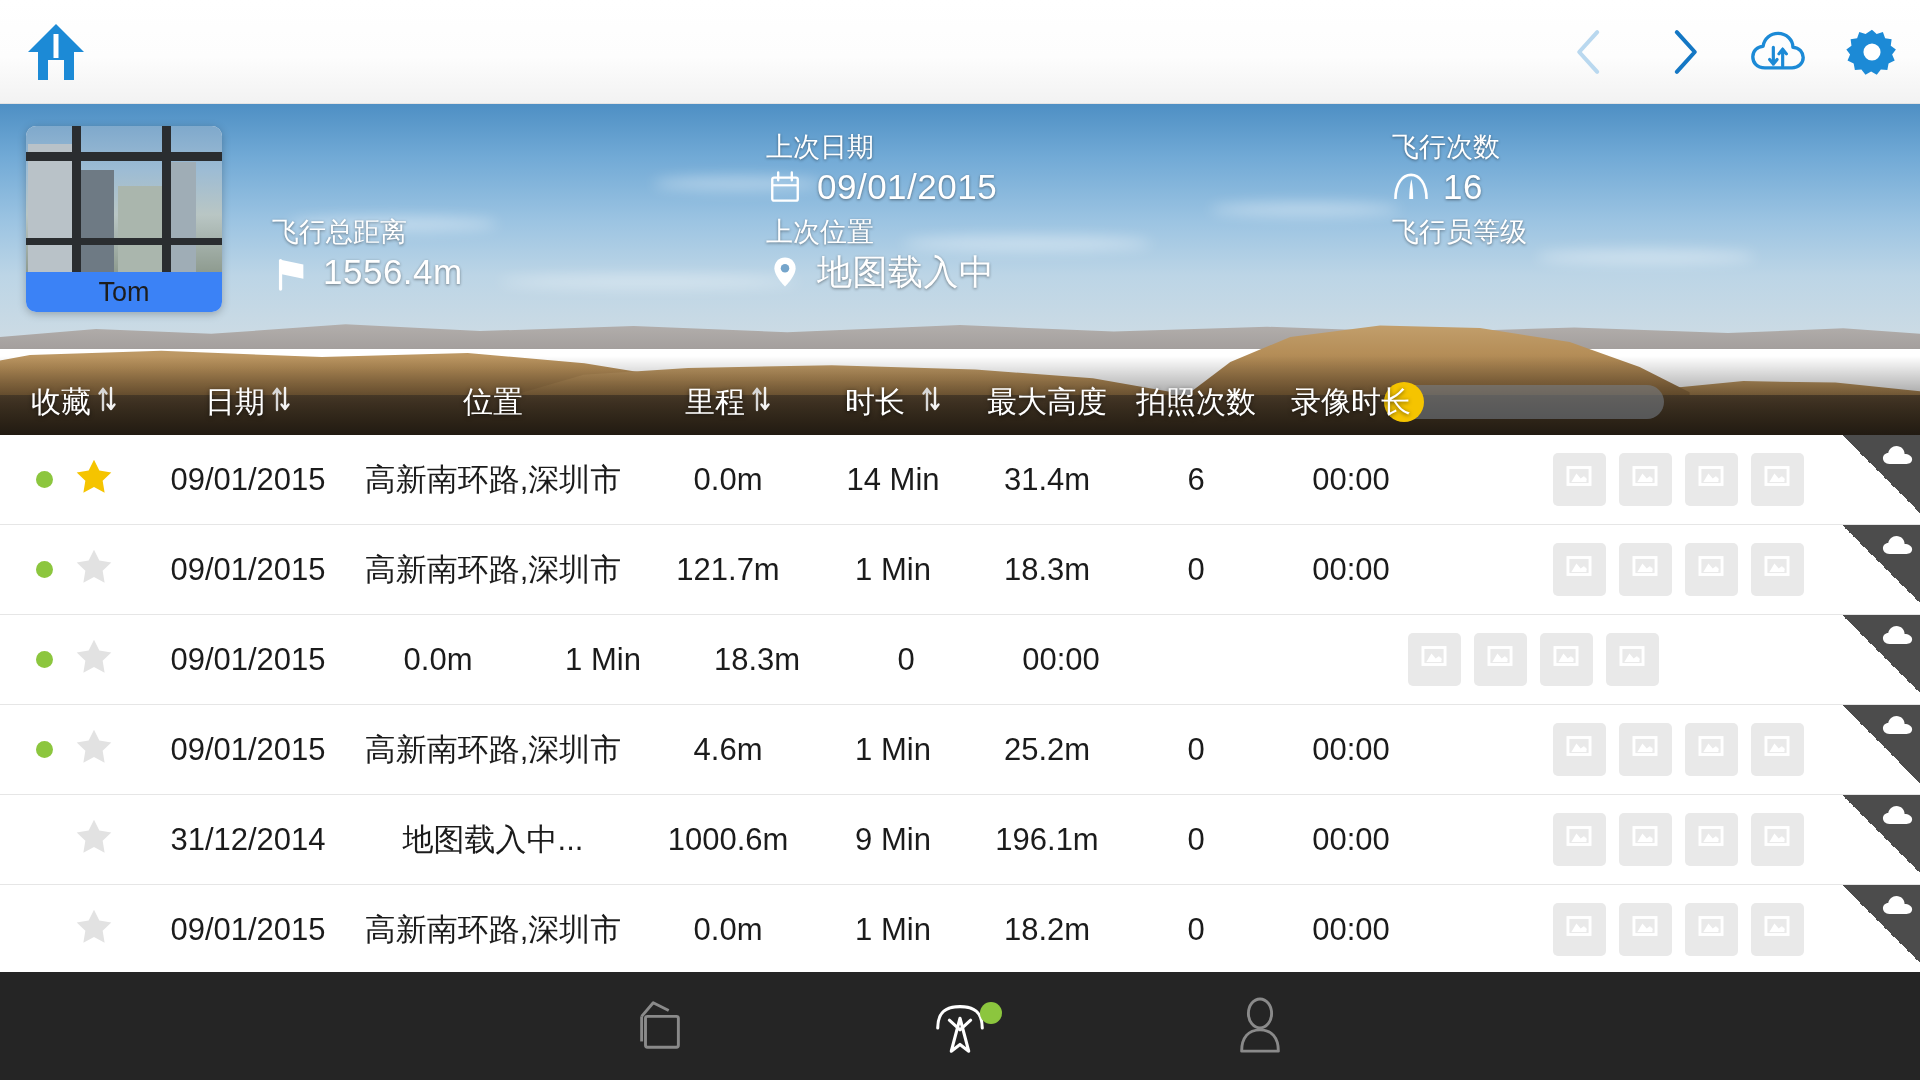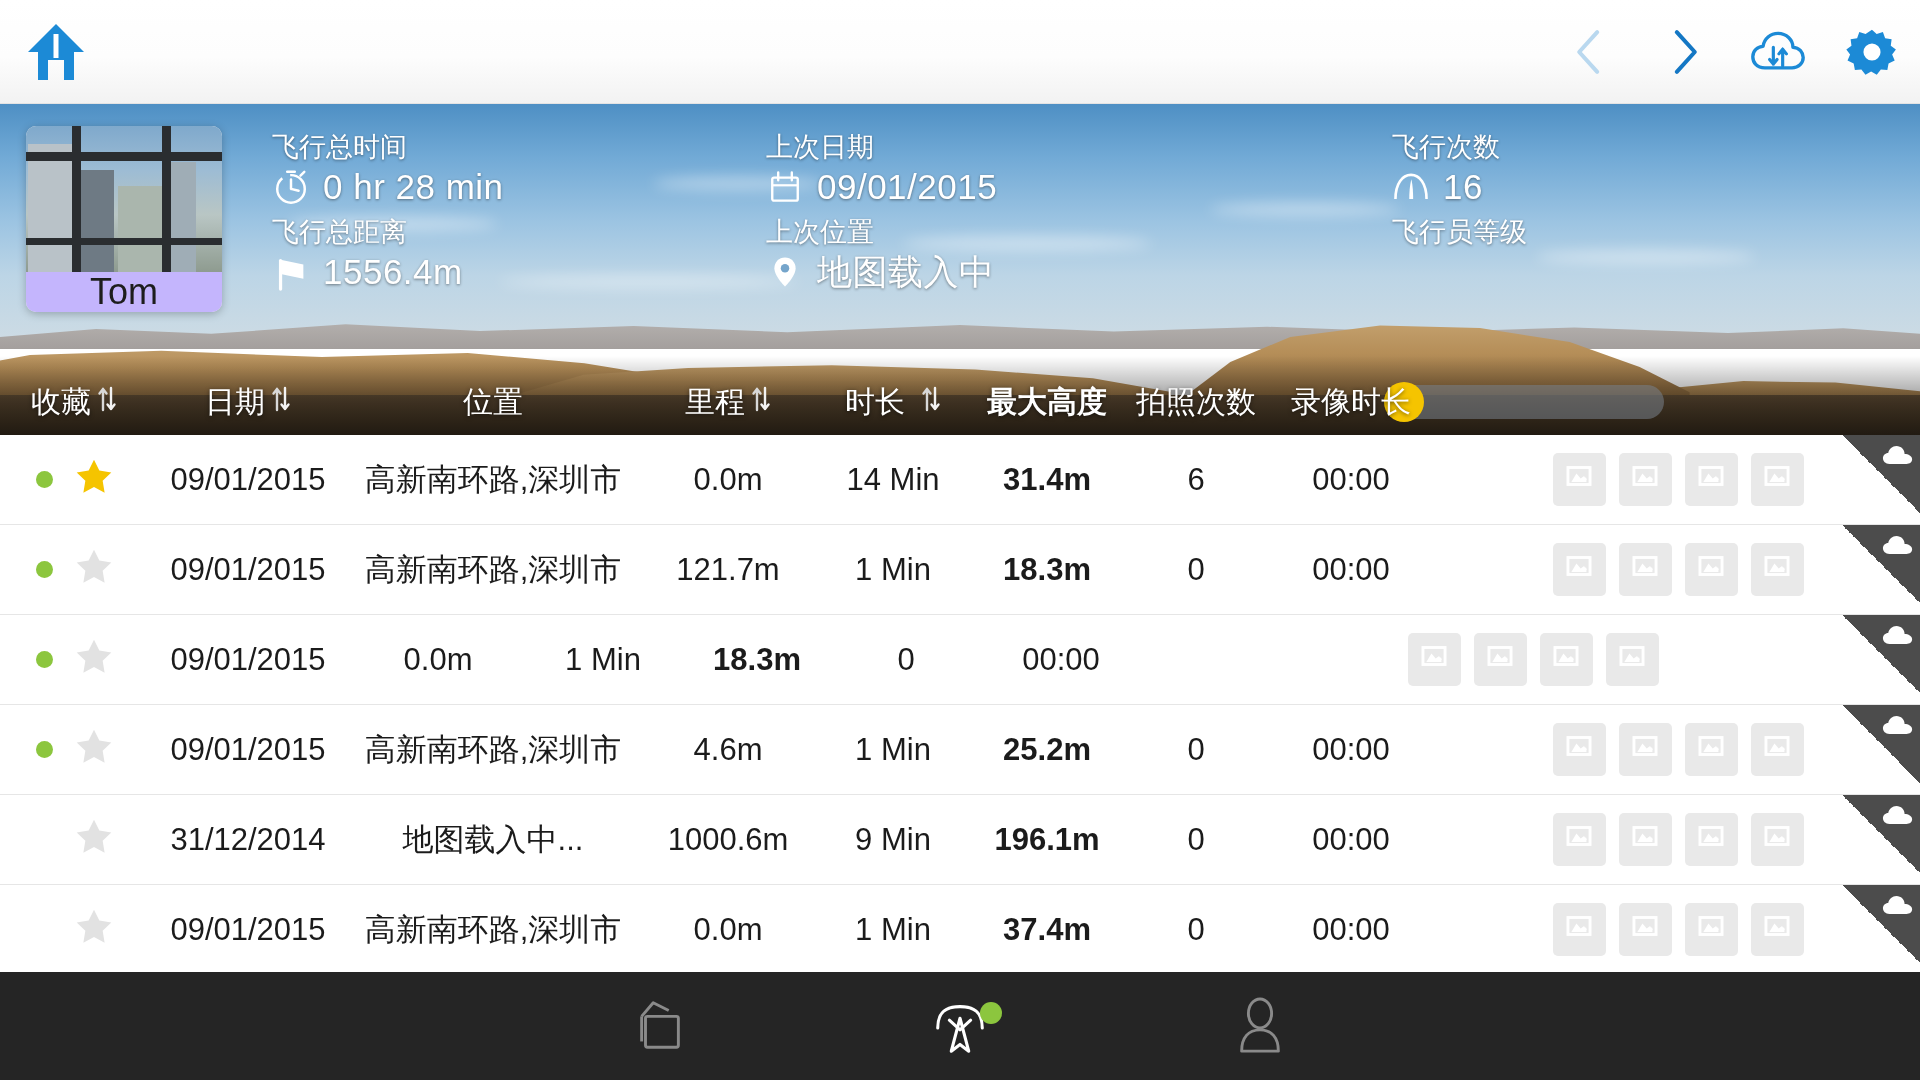--- a/index.html
+++ b/index.html
@@ -67,21 +67,21 @@
     box-shadow:0 2px 8px rgba(0,0,0,.25);
   }
   .avatar-photo{
     position:absolute; left:0; top:0; width:100%; height:148px; overflow:hidden;
     background:linear-gradient(to bottom,#7fa9cc 0%,#9dbcd4 30%,#b9c6c4 60%,#8d9a8e 100%);
   }
   .av-building{ position:absolute; background:#9aa4ab; }
   .av-frame{ position:absolute; background:#2a2d30; }
   .avatar-name{
     position:absolute; left:0; bottom:0; width:100%; height:40px;
-    background:#c4b5fd; color:#1d1d1d; font-size:36px;
+    background:#3b82f6; color:#1d1d1d; font-size:27px;
     display:flex; align-items:center; justify-content:center;
   }
 
   
   .stat{ position:absolute; color:#fff; }
   .stat-label{ font-size:27px; line-height:30px; text-shadow:0 1px 3px rgba(0,0,0,.45); font-weight:400; }
   .stat-value-row{ display:flex; align-items:center; gap:13px; margin-top:6px; }
   .stat-value{ font-size:35px; line-height:38px; text-shadow:0 1px 3px rgba(0,0,0,.45); letter-spacing:.5px; }
   .stat-ico{ width:38px; height:38px; flex:0 0 38px; display:flex; align-items:center; justify-content:center; }
 
@@ -126,21 +126,21 @@
     pointer-events:none;
   }
   .corner svg{ position:absolute; right:6px; top:10px; }
 
   
   .c1{ width:148px; }  
   .c2{ width:200px; }  
   .c3{ width:290px; }  
   .c4{ width:180px; }  
   .c5{ width:150px;gap:16px; }  
-  .c6{ width:158px;font-weight:bold; }  
+  .c6{ width:158px; }  
   .c7{ width:140px; }  
   .c8{ width:170px; }  
   .c9{ flex:1; }       
 
   
   .bottombar{
     position:absolute; left:0; bottom:0; width:1920px; height:108px;
     background:#252525; display:flex; align-items:center; justify-content:center;
   }
   .nav-item{
@@ -218,33 +218,20 @@
       <div class="av-building" style="left:92px; top:60px; width:44px; height:88px;  background:#aab6ad;"></div>
       <div class="av-building" style="left:140px;top:36px; width:30px; height:112px; background:#9fadb6;"></div>
       <div class="av-frame" style="left:46px; top:0;  width:9px;  height:148px;"></div>
       <div class="av-frame" style="left:136px;top:0;  width:9px;  height:148px;"></div>
       <div class="av-frame" style="left:0;   top:26px;width:196px;height:9px;"></div>
       <div class="av-frame" style="left:0;   top:112px;width:196px;height:7px;"></div>
     </div>
     <div class="avatar-name">Tom</div>
   </div>
 
-  <div class="stat" style="left:272px; top:28px;">
-    <div class="stat-label">飞行总时间</div>
-    <div class="stat-value-row">
-      <span class="stat-ico">
-        <svg viewBox="0 0 40 40" width="38" height="38">
-          <circle cx="20" cy="22" r="14.5" fill="none" stroke="#fff" stroke-width="2.6" stroke-dasharray="58 9"></circle>
-          <path d="M20 22 L20 12 M20 22 L28 24" stroke="#fff" stroke-width="2.6" stroke-linecap="round"></path>
-          <path d="M16 4 L24 4 M30 8 L34 4" stroke="#fff" stroke-width="2.6" stroke-linecap="round"></path>
-        </svg>
-      </span>
-      <span class="stat-value">0 hr 28 min</span>
-    </div>
-  </div>
 
   <div class="stat" style="left:272px; top:113px;">
     <div class="stat-label">飞行总距离</div>
     <div class="stat-value-row">
       <span class="stat-ico">
         <svg viewBox="0 0 40 40" width="38" height="38">
           <path d="M9 38 L9 8" stroke="#fff" stroke-width="3.4" stroke-linecap="round"></path>
           <path d="M9 7 L33 12 L33 27 L9 22 Z" fill="#fff"></path>
         </svg>
       </span>
@@ -596,21 +583,21 @@
       <div class="cell cell-fav c1">
         <span class="dot hidden"></span>
         <span><svg class="star" viewBox="0 0 40 40">
             <path d="M20 3 L25.6 14.3 L38.2 16.2 L29.1 25 L31.2 37.5 L20 31.6 L8.8 37.5 L10.9 25 L1.8 16.2 L14.4 14.3 Z" fill="#e2e2e2"></path>
           </svg></span>
       </div>
       <div class="cell c2">09/01/2015</div>
       <div class="cell c3">高新南环路,深圳市</div>
       <div class="cell c4">0.0m</div>
       <div class="cell c5">1 Min</div>
-      <div class="cell c6">37.4m</div>
+      <div class="cell c6">18.2m</div>
       <div class="cell c7">0</div>
       <div class="cell c8">00:00</div>
       <div class="cell c9">
         <div class="thumbs">
           <div class="thumb">
             <span><svg viewBox="0 0 40 40" width="34" height="34">
                 <rect x="7" y="10" width="26" height="20" fill="none" stroke="#fff" stroke-width="3.4"></rect>
                 <path d="M11 27 L17 17 L22 23 L26 20 L29 27 Z" fill="#fff"></path>
                 <circle cx="26.5" cy="24" r="2.6" fill="#fff"></circle>
               </svg></span>

